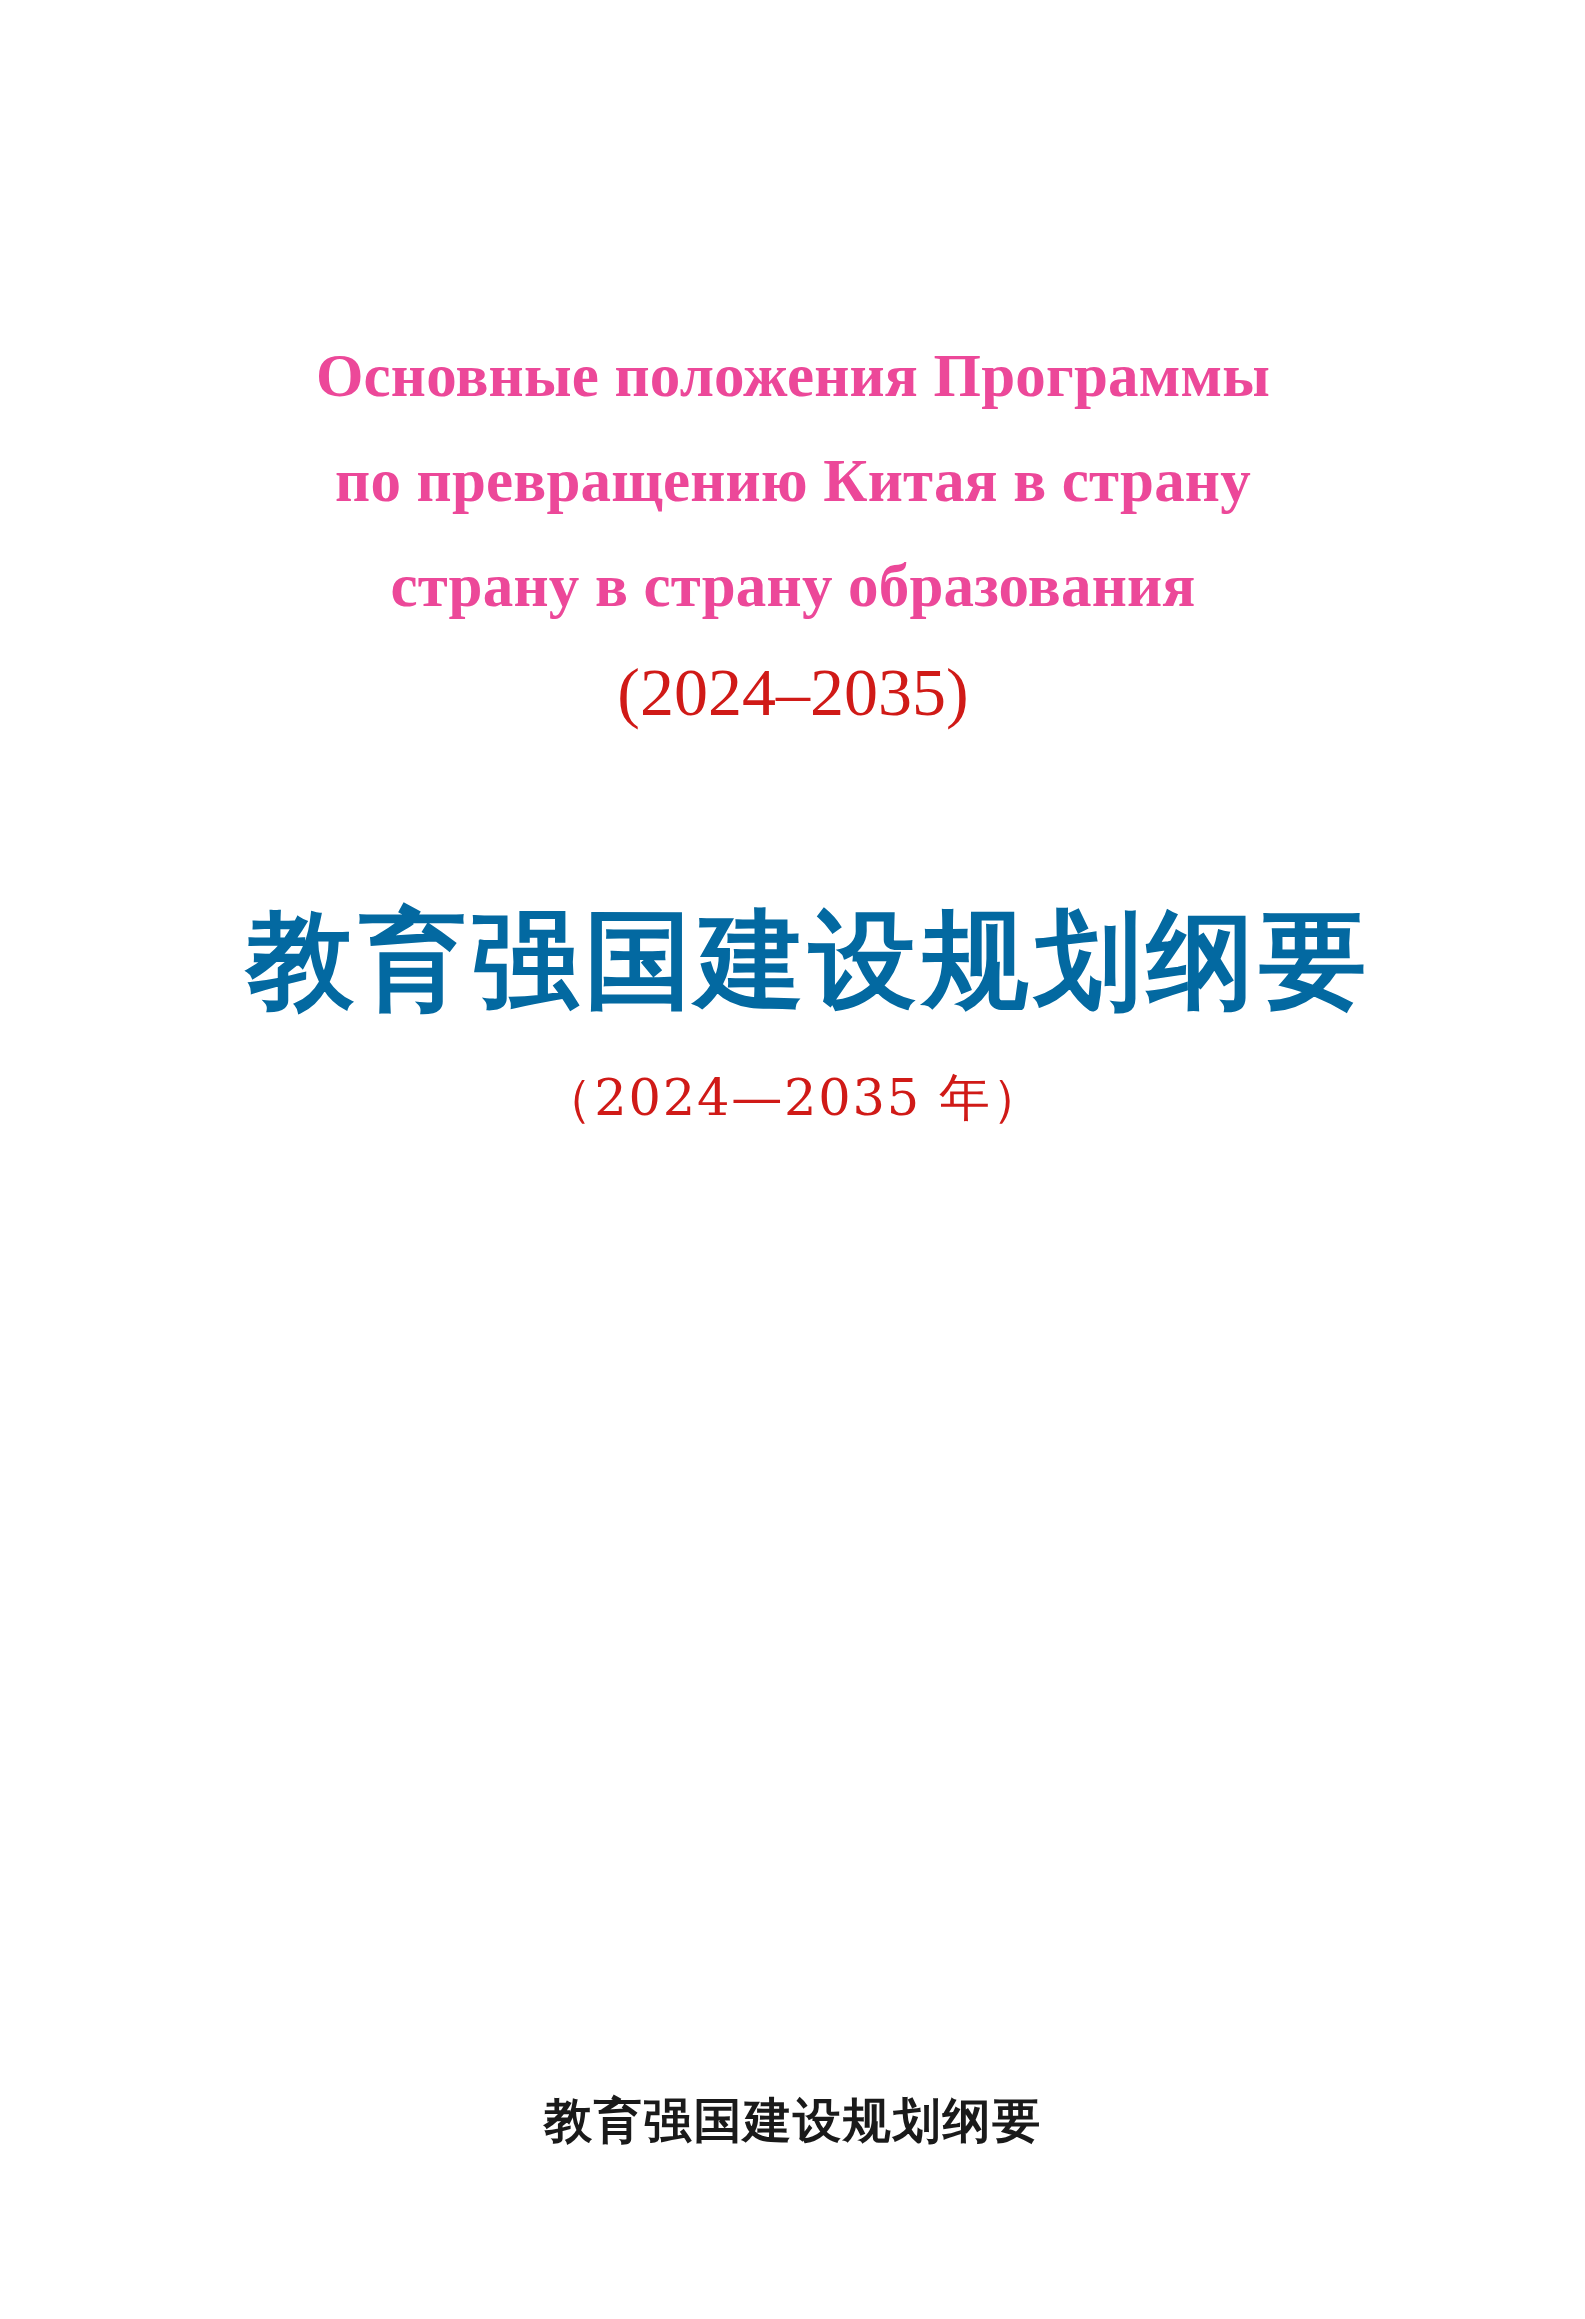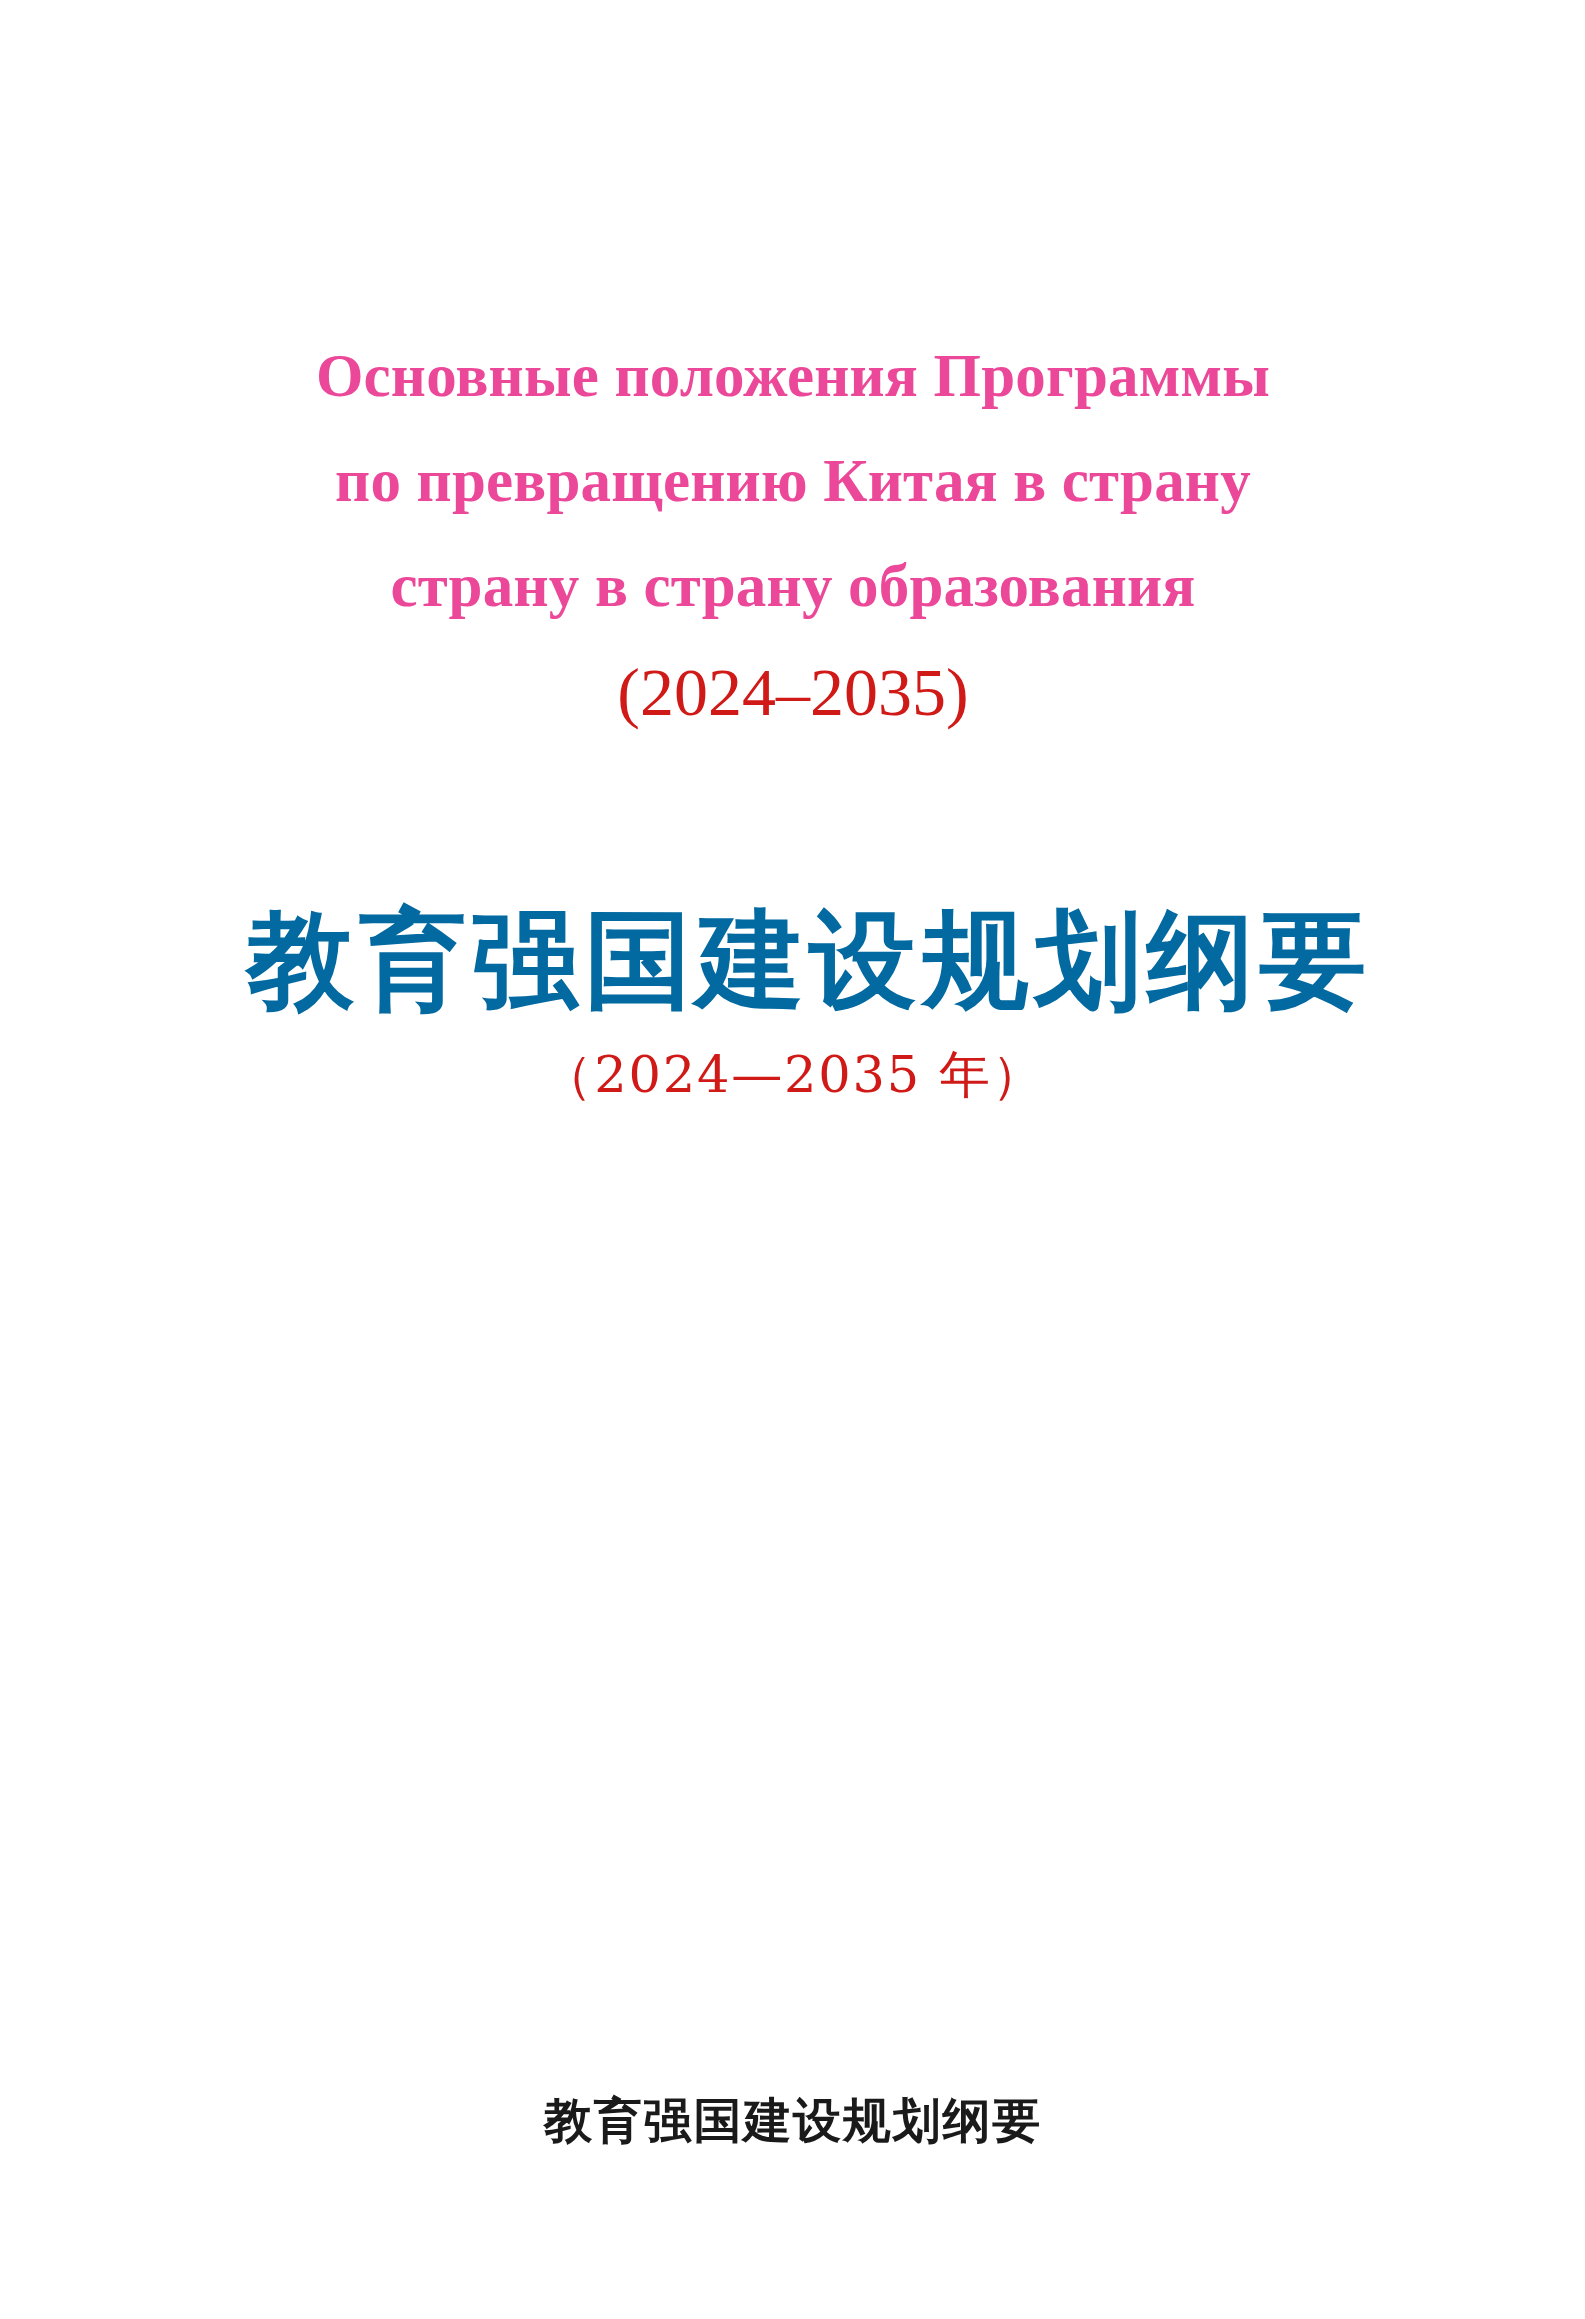--- a/index.html
+++ b/index.html
@@ -62,21 +62,21 @@
     font-family: "DejaVu Serif", "Liberation Serif", serif;
     font-weight: bold;
     font-size: 107px;
     line-height: 127px;
     letter-spacing: 5.5px;
     color: #0369a1;
     text-indent: 5.5px;
     padding-left: 27px;
   }
   .title-zh .years {
-    margin-top: 22px;
+    margin-top: 45px;
     font-family: "DejaVu Serif", "Liberation Serif", serif;
     font-weight: normal;
     font-size: 51px;
     line-height: 60px;
     letter-spacing: 1.8px;
     color: #d01a17;
   }
 
   
   .publisher {

